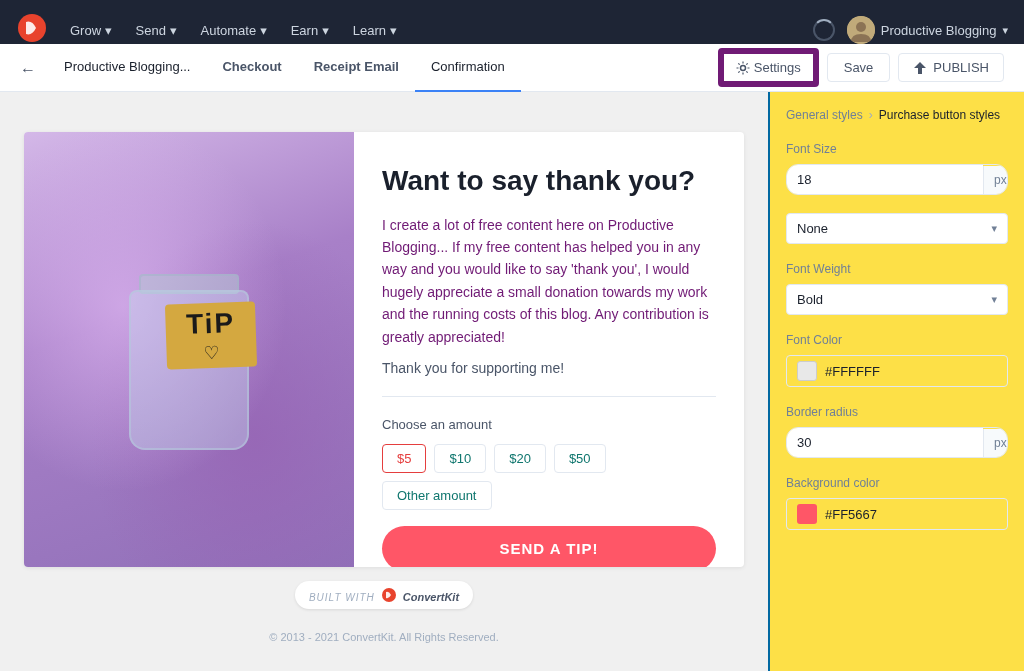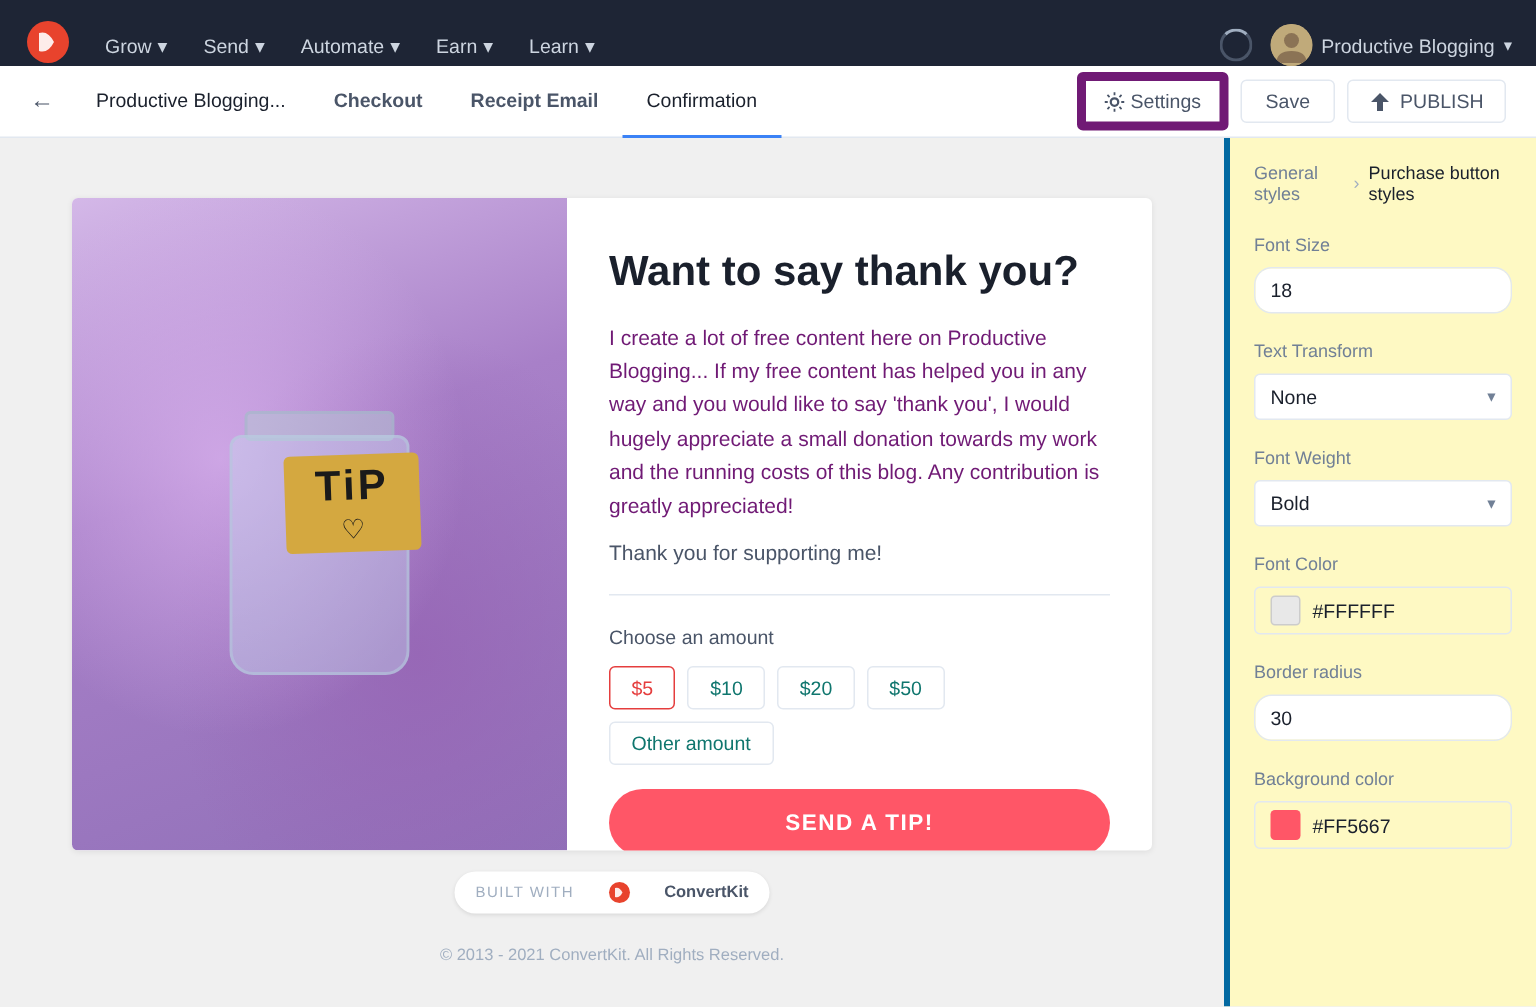--- a/index.html
+++ b/index.html
@@ -302,43 +302,44 @@
     
     .footer-bar {
       display: flex;
       justify-content: center;
       padding: 14px;
     }
     .built-with {
       font-size: 11px;
       color: #718096;
       display: flex;
-      align-items: center;
-      gap: 22px;
+      align-items: flex-end;
+      gap: 6px;
       background: #fff;
       padding: 6px 14px;
       border-radius: 20px;
       box-shadow: 0 1px 3px rgba(0,0,0,0.1);
+      font-style: italic;
     }
     .ck-logo-small {
       width: 16px;
       height: 16px;
     }
     .copyright {
       text-align: center;
       font-size: 11px;
       color: #a0aec0;
       padding: 8px;
     }
 
     
     .right-panel {
-      width: 208px;
-      background: #fef9c3;
-      border-left: 4px solid #0369a1;
+      width: 256px;
+      background: #fde047;
+      border-left: 2px solid #0369a1;
       padding: 16px;
       overflow-y: auto;
     }
     .panel-breadcrumb {
       display: flex;
       align-items: center;
       gap: 6px;
       font-size: 12px;
       color: #718096;
       margin-bottom: 20px;
@@ -561,21 +562,20 @@
 
     <div class="panel-section">
       <div class="panel-label">Font Size</div>
       <div class="panel-input-row">
         <input class="panel-input" type="number" value="18" style="">
         <span class="panel-input-suffix">px</span>
       </div>
     </div>
 
     <div class="panel-section">
-      <div class="panel-label">Text Transform</div>
       <div class="panel-select-row">
         <select class="panel-select">
           <option>None</option>
           <option>Uppercase</option>
           <option>Lowercase</option>
           <option>Capitalize</option>
         </select>
         <span class="panel-select-chevron chevron-icon"></span>
       </div>
     </div>

